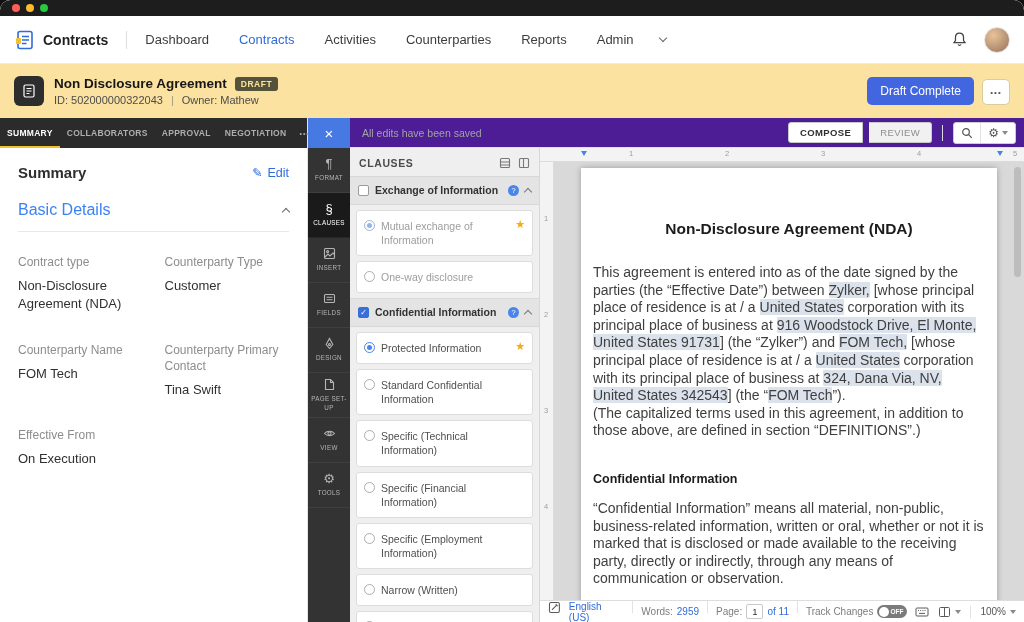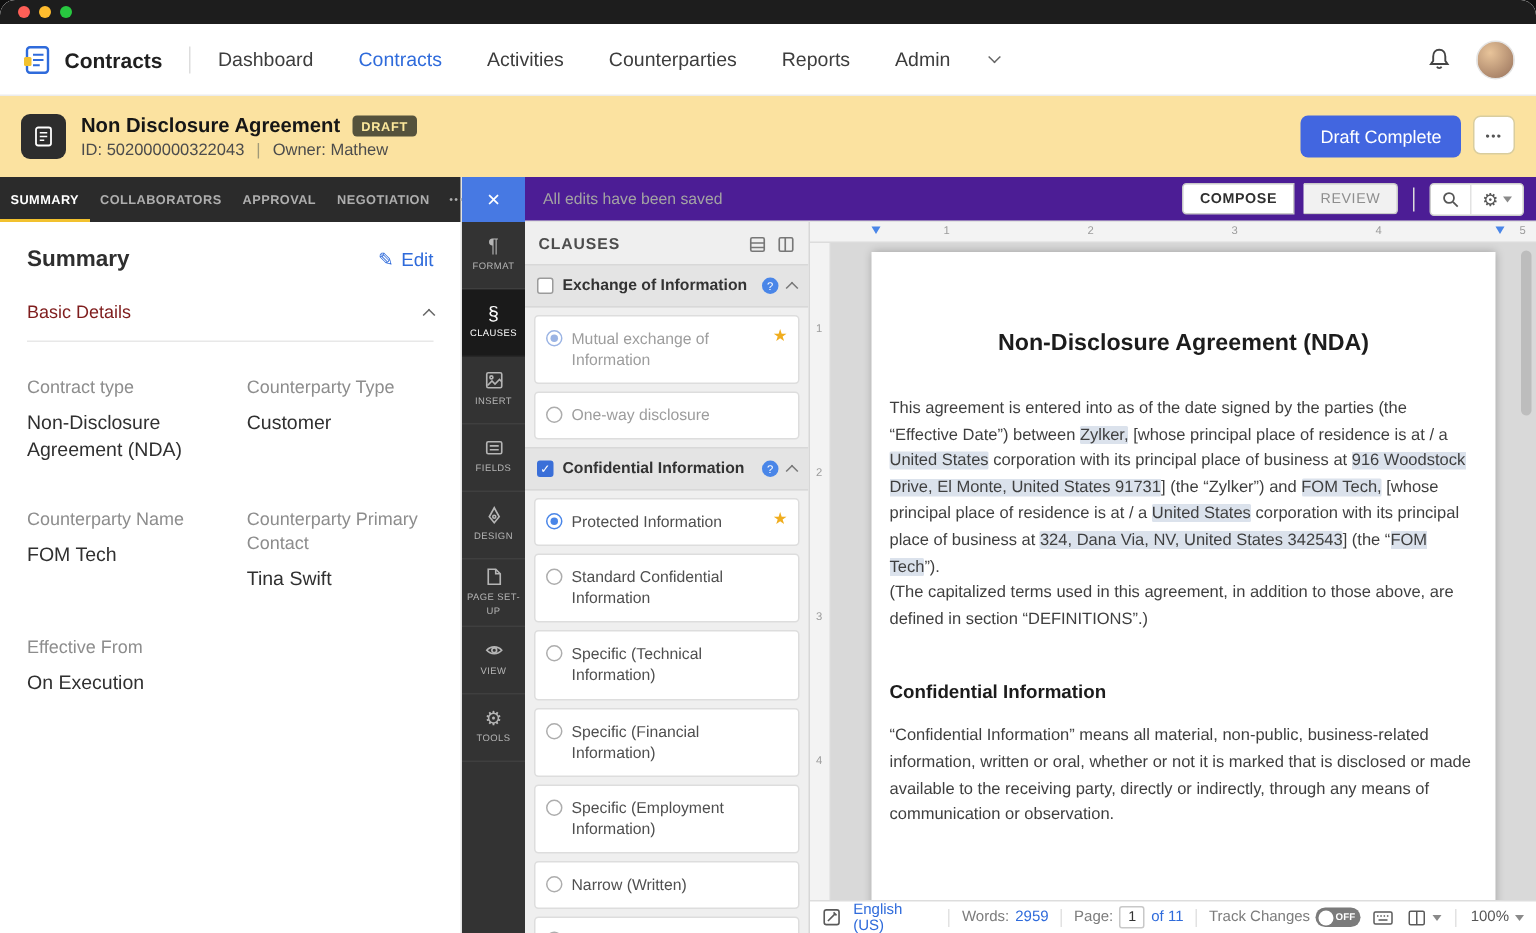--- a/index.html
+++ b/index.html
@@ -26,40 +26,40 @@
   .avatar{width:26px;height:26px;border-radius:50%;border:1px solid #e4e4e4;background:radial-gradient(circle at 35% 30%,#e8c49a,#96705a);cursor:pointer}
 
   
   .banner{height:54px;flex:none;background:#fbe2a0;display:flex;align-items:center;padding:0 14px;gap:10px}
   .banner-icon{width:30px;height:30px;flex:none;border-radius:6px;background:#2d2d2d;display:flex;align-items:center;justify-content:center}
   .banner-col{display:flex;flex-direction:column;gap:3px}
   .banner-row1{display:flex;align-items:center;gap:8px}
   .banner-title{font-size:13.5px;font-weight:bold;color:#161616}
   .badge{font-size:8.5px;font-weight:bold;color:#fbe79b;background:#55523c;padding:2px 6px;border-radius:3px;letter-spacing:.5px}
   .banner-row2{font-size:11px;color:#4c4c4c;display:flex;gap:8px;align-items:center}
-  .banner-right{margin-left:auto;display:flex;align-items:flex-start;gap:8px}
+  .banner-right{margin-left:auto;display:flex;align-items:flex-end;gap:8px}
   .btn-primary{background:#4266e0;color:#fff;font-size:12px;padding:7px 13px;border-radius:5px;border:none;cursor:pointer;font-family:inherit}
   .btn-more{background:#fff;border:1px solid #d9cd9e;border-radius:5px;height:26px;min-width:28px;font-size:8px;color:#555;display:flex;align-items:center;justify-content:center;letter-spacing:1px;cursor:pointer}
 
   
   .content{flex:1;display:flex;min-height:0}
 
   
   .left-panel{width:308px;flex:none;background:#fff;display:flex;flex-direction:column;border-right:1px solid #e3e3e3}
   .tabbar{height:30px;flex:none;background:#2b2b2b;display:flex;align-items:stretch}
   .tabs-container{display:flex}
   .tab{display:flex;align-items:center;padding:0 7px;font-size:8.5px;font-weight:bold;color:#aeaeae;letter-spacing:.3px;cursor:pointer;white-space:nowrap}
   .tab.active{color:#fff;box-shadow:inset 0 -2px 0 #f2c12e}
   .tab-more{display:flex;align-items:center;padding:0 6px;color:#aeaeae;font-size:7px;letter-spacing:1px;cursor:pointer}
   .summary{flex:1;padding:16px 18px;overflow:hidden}
   .summary-head{display:flex;align-items:center;justify-content:space-between}
   .summary-title{font-size:15px;font-weight:bold;color:#2e2e2e}
   .edit-link{display:flex;align-items:center;gap:5px;color:#2f6bdb;font-size:12.5px;cursor:pointer}
   .basic-row{display:flex;align-items:center;justify-content:space-between;margin-top:20px;padding-bottom:12px;border-bottom:1px solid #e8e8e8;cursor:pointer}
-  .basic-title{color:#7f1d1d;font-size:12px}
+  .basic-title{color:#3b82f6;font-size:16px}
   .chev.up{transform:rotate(135deg);margin-top:4px}
   .fields-grid{display:grid;grid-template-columns:1fr 1fr;column-gap:22px;row-gap:28px;margin-top:22px}
   .field-label{font-size:12px;color:#8d8d8d;line-height:1.35;margin-bottom:7px}
   .field-value{font-size:13px;color:#303030;line-height:1.4}
 
   
   .vtoolbar{width:42px;flex:none;background:#333;display:flex;flex-direction:column}
   .x-btn{height:30px;flex:none;background:#4779e3;color:#fff;font-size:15px;display:flex;align-items:center;justify-content:center;cursor:pointer}
   .vtool{height:45px;flex:none;display:flex;flex-direction:column;align-items:center;justify-content:center;gap:4px;cursor:pointer;border-bottom:1px solid rgba(255,255,255,.06);color:#b5b5b5}
   .vtool.active{background:#1a1a1a;color:#fff}
@@ -111,28 +111,28 @@
   .editor{flex:1;display:flex;flex-direction:column;min-width:0;background:#d9d9d9}
   .ruler-h{height:14px;flex:none;position:relative;background:#f3f3f3;border-bottom:1px solid #dcdcdc}
   .rh-num{position:absolute;top:1px;font-size:7.5px;color:#9c9c9c}
   .marker{position:absolute;top:3px;width:0;height:0;border-left:3.5px solid transparent;border-right:3.5px solid transparent;border-top:5px solid #4a86e8;cursor:pointer}
   .doc-area{flex:1;display:flex;min-height:0}
   .ruler-v{width:14px;flex:none;position:relative;background:#f3f3f3;border-right:1px solid #dcdcdc}
   .rv-num{position:absolute;left:4px;font-size:7.5px;color:#9c9c9c}
   .canvas{flex:1;position:relative;overflow:hidden;display:flex;justify-content:center}
   .page{width:416px;margin-top:6px;background:#fff;box-shadow:0 0 6px rgba(0,0,0,.28);padding:52px 12px 40px;height:1000px;flex:none;cursor:text}
   .doc-title{font-size:15.5px;font-weight:bold;text-align:center;color:#1c1c1c;margin:0 0 26px}
-  .doc-p{font-size:11px;line-height:17.6px;color:#3f3f3f;margin:0}
+  .doc-p{font-size:14px;line-height:17.6px;color:#3f3f3f;margin:0}
   .hl{background:#dbe2ec;border-radius:1px}
   .doc-h2{font-size:12.5px;font-weight:bold;color:#1c1c1c;margin:32px 0 14px}
   .scrollbar{position:absolute;top:5px;right:3px;bottom:5px;width:7px}
   .scroll-thumb{width:7px;height:110px;border-radius:4px;background:#bdbdbd;cursor:pointer}
 
   
-  .statusbar{height:22px;flex:none;background:#fff;border-top:1px solid #ddd;display:flex;align-items:center;padding:0 8px;gap:8px;font-size:10px;color:#7c7c7c}
+  .statusbar{height:22px;flex:none;background:#fff;border-top:1px solid #ddd;display:flex;padding:0 8px;gap:8px;font-size:10px;color:#7c7c7c}
   .statusbar svg{stroke:#5a5a5a;fill:none}
   .sb-link{color:#2f6bdb;cursor:pointer}
   .sb-sep{width:1px;height:12px;background:#e2e2e2}
   .sb-group{display:flex;align-items:center;gap:4px;white-space:nowrap}
   .page-box{border:1px solid #c8c8c8;border-radius:2px;padding:1px 5px;color:#333;font-size:9.5px;background:#fff;cursor:text}
   .toggle{width:30px;height:13px;border-radius:7px;background:#7b7b7b;position:relative;display:flex;align-items:center;justify-content:flex-end;padding:0 4px;cursor:pointer}
   .knob{position:absolute;left:1.5px;top:1.5px;width:10px;height:10px;border-radius:50%;background:#fff}
   .toggle-text{font-size:6.5px;color:#fff;font-weight:bold}
   .sb-right{margin-left:auto;display:flex;align-items:center;gap:9px}
   .zoom{display:flex;align-items:center;gap:4px;color:#555;cursor:pointer}

